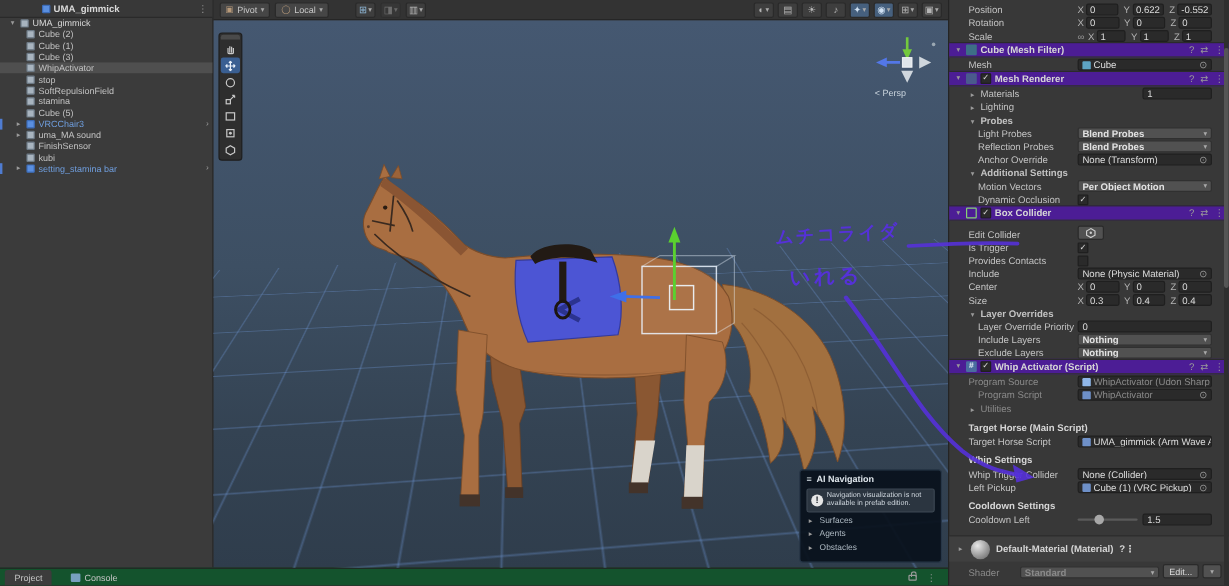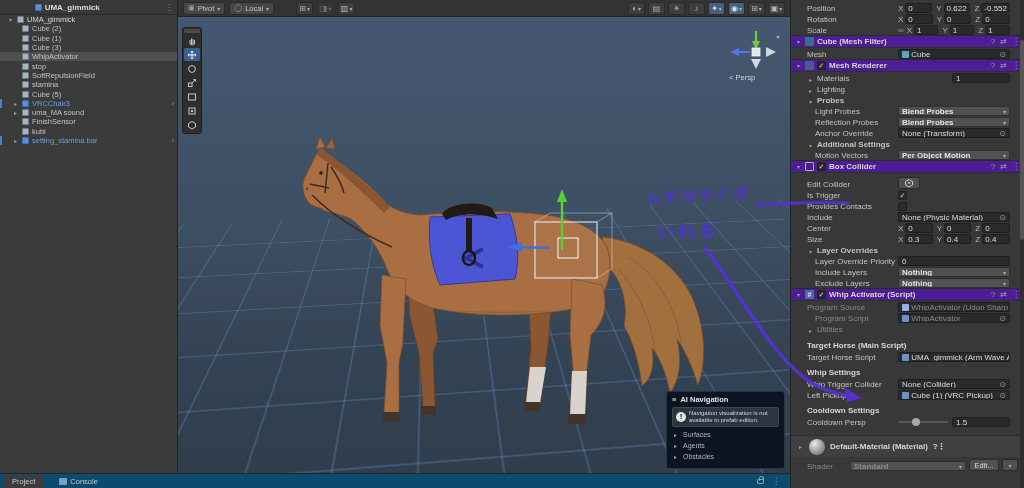--- a/index.html
+++ b/index.html
@@ -112,21 +112,21 @@
   .sknob { position:absolute; left:28%; top:-3px; width:8px; height:8px; border-radius:50%; background:#a8a8a8; }
   .sval { width:38px; }
   .mathead { height:22px; background:#3f3f3f; border-top:1px solid #2b2b2b; display:flex;
     align-items:center; gap:5px; padding:0 6px; font-weight:bold; color:#d6d6d6; }
   .sphere { width:16px; height:16px; border-radius:50%;
     background:radial-gradient(circle at 35% 30%, #e8e8e8, #9a9a9a 55%, #5e5e5e); }
   .iscroll { position:absolute; right:0; top:0; width:4px; height:488px; background:#2e2e2e; }
   .iscroll .thumb { position:absolute; top:40px; width:4px; height:200px; background:#555; border-radius:2px; }
 
   
-  .bottombar { position:absolute; left:0; top:473px; width:790px; height:15px; background:#0c4a6e;
+  .bottombar { position:absolute; left:0; top:473px; width:790px; height:15px; background:#14532d;
     border-top:1px solid #242424; display:flex; align-items:center; padding:0 4px; gap:8px; }
   .btab { height:13px; display:flex; align-items:center; gap:3px; padding:0 8px; font-size:7.5px;
     color:#c6c6c6; cursor:pointer; }
   .btab.active { background:#3c3c3c; border-radius:2px 2px 0 0; }
   .consoleicon { width:8px; height:7px; background:#77a0c0; border-radius:1px; }
   .bright { margin-left:auto; display:flex; gap:8px; align-items:center; padding-right:6px; }
   .lockicon { position:relative; width:7px; height:5px; border:1px solid #9a9a9a; border-radius:1px; }
   .lockicon::before { content:''; position:absolute; top:-4px; left:1px; width:3px; height:4px;
     border:1px solid #9a9a9a; border-bottom:none; border-radius:3px 3px 0 0; }
 
@@ -541,20 +541,24 @@
         <span class="fold">▾</span>
         <span class="ilabel" style="font-weight:bold">Additional Settings</span>
       </div>
     <div class="irow">
         <span class="ilabel ind">Motion Vectors</span>
       <span class="idrop">
           <span>Per Object Motion</span>
           <span class="caret">▾</span>
         </span>
       </div>
+    <div class="irow">
+        <span class="ilabel ind">Dynamic Occlusion</span>
+      <span class="cbox">✓</span>
+      </div>
 
     <div class="ihead">
       <span class="fold">▾</span>
       <span class="cicon ci-bc"></span>
       <span class="cbox">✓</span>
       <span>Box Collider</span>
       <span class="hicons">
           <span>?</span>
           <span>⇄</span>
           <span>⋮</span>
@@ -679,21 +683,21 @@
           <span class="picker">⊙</span>
         </span>
       </div>
     <div class="irow">
         <span class="ilabel">Left Pickup</span>
       <span class="ifield"><span class="objic oi-doc"></span>&nbsp;<span>Cube (1) (VRC Pickup)</span><span class="picker">⊙</span></span>
       </div>
     <div class="gap5"></div>
     <div class="isub">Cooldown Settings</div>
     <div class="irow">
-        <span class="ilabel">Cooldown Persp</span>
+        <span class="ilabel">Cooldown Left</span>
       <div class="slider">
         <div class="strack">
             <div class="sknob"></div>
           </div>
         <span class="ifield sval">1.5</span>
       </div>
       </div>
     <div class="gap8"></div>
 
     <div class="mathead">

